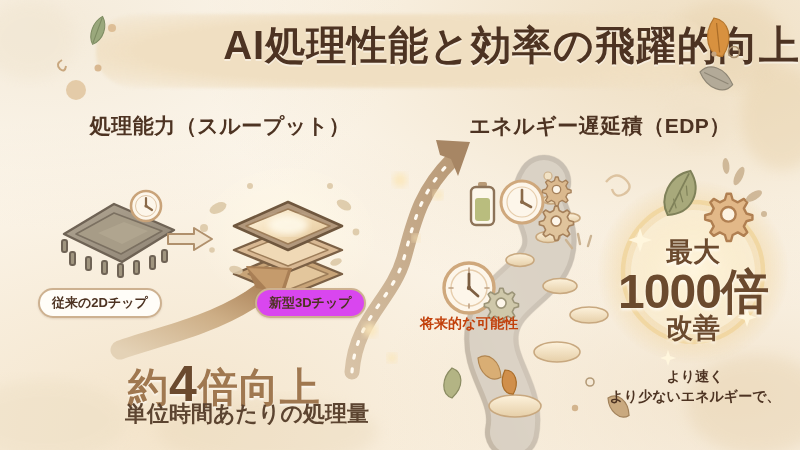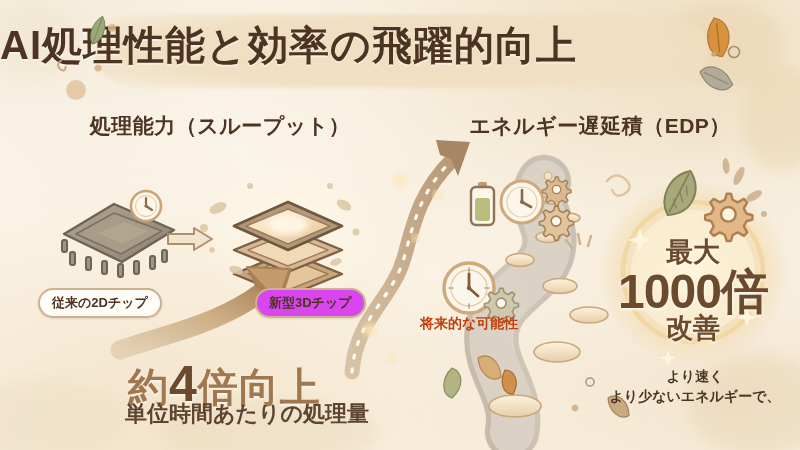--- a/index.html
+++ b/index.html
@@ -17,21 +17,21 @@
 
   
   .title-banner {
     position:absolute; left:96px; top:14px; width:612px; height:74px;
     background:radial-gradient(ellipse at 50% 50%, #f0dfc2 0%, #f0dfc2 62%, rgba(240,223,194,0.55) 82%, rgba(240,223,194,0) 100%);
     border-radius:40px/34px;
     filter:blur(1.4px);
   }
   .title-text {
     position:absolute; left:0; top:18px; width:800px;
-    text-align:left;
+    text-align:right;
     font-size:40px; font-weight:bold; letter-spacing:1px;
     color:#4d3322;
     text-shadow:0 2px 0 rgba(255,255,255,.45);
   }
 
   
   .col-head {
     position:absolute; font-size:21px; font-weight:bold; color:#4d3322;
     text-align:center; letter-spacing:.5px;
   }

